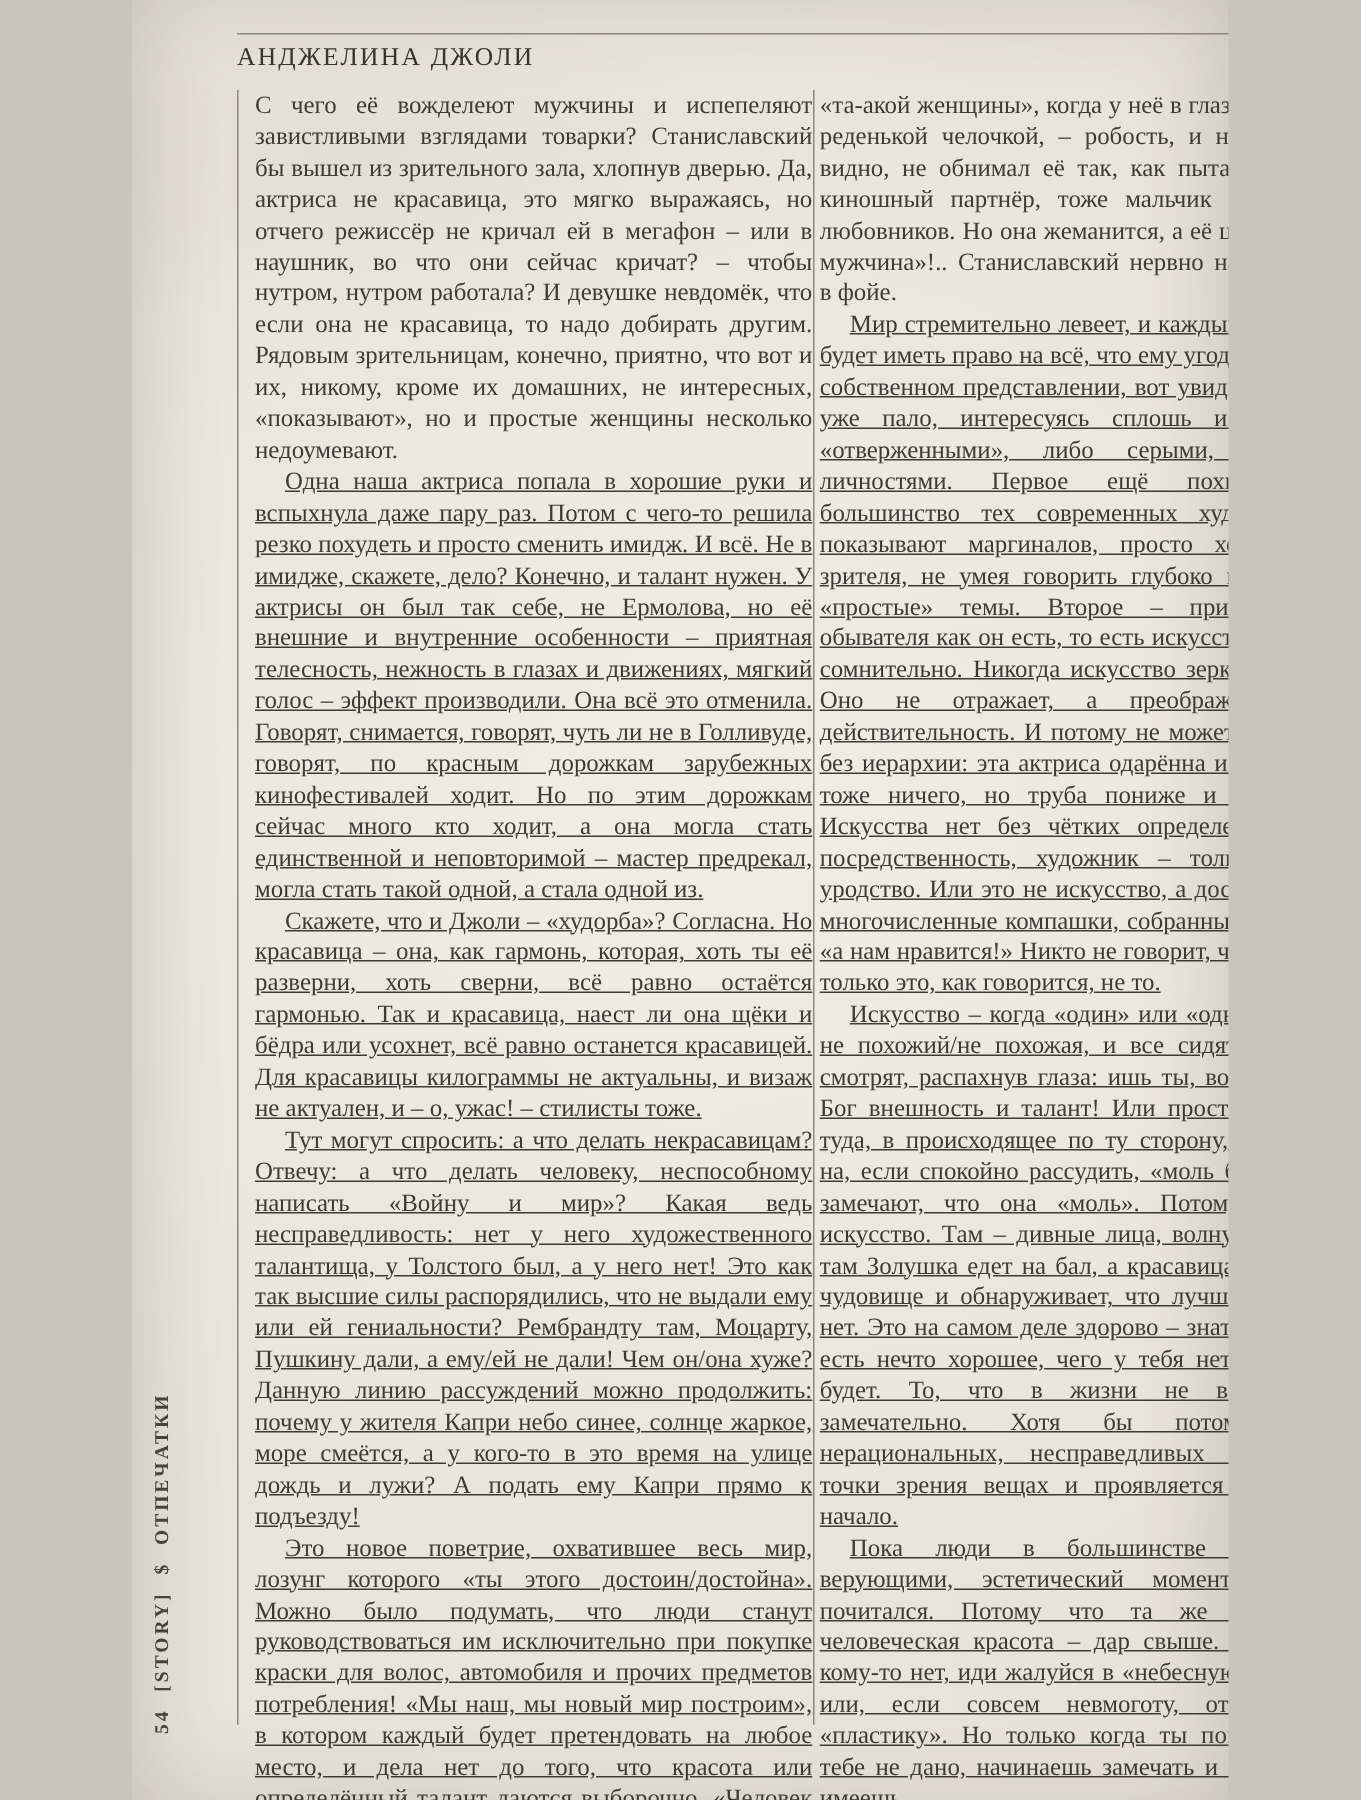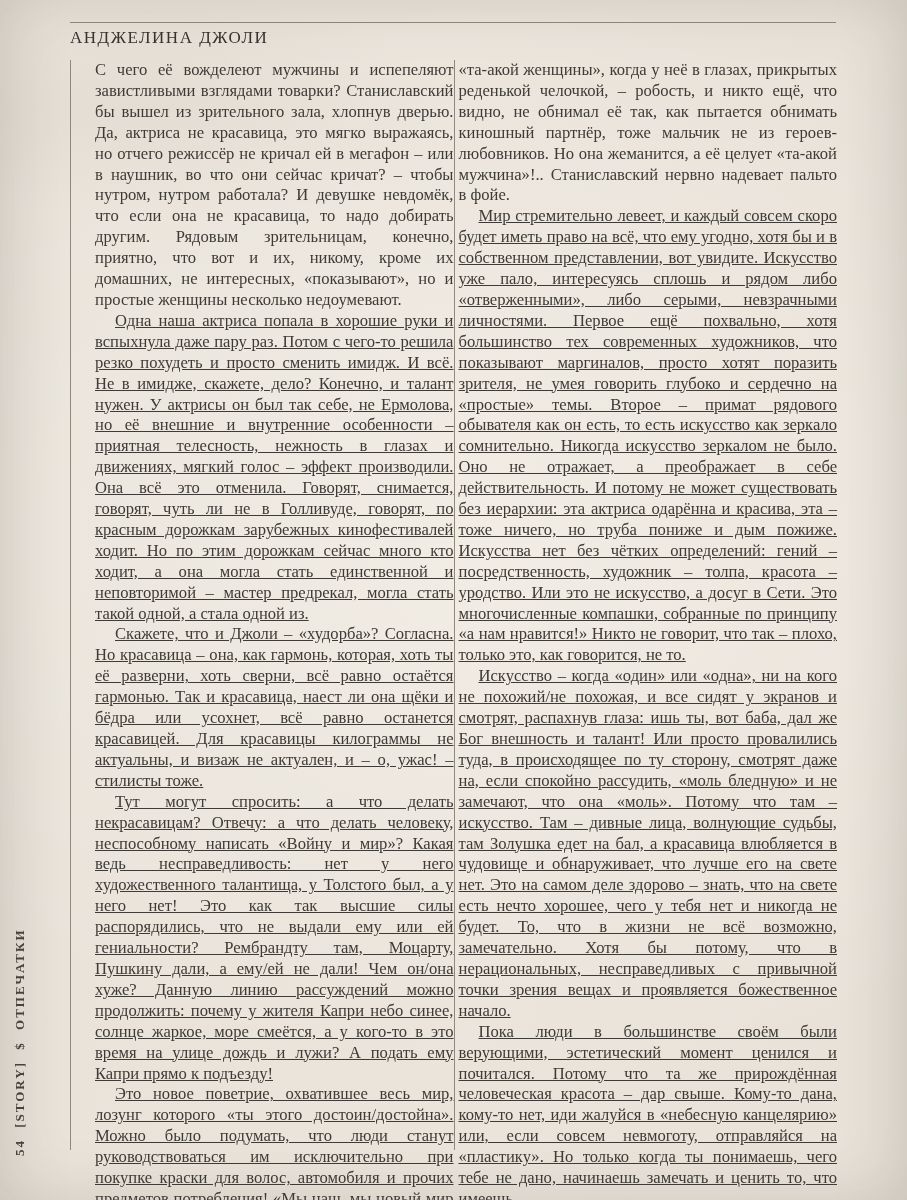--- a/index.html
+++ b/index.html
@@ -2,21 +2,21 @@
 <html lang="ru"><head>
 <meta charset="utf-8">
 <style>
   html, body {
     margin: 0;
     padding: 0;
     background: #c9c4bc;
   }
   .page {
     position: relative;
-    width: 907px;
+    width: 731px;
     height: 1200px;
     margin: 0 auto;
     background:
       radial-gradient(ellipse 420px 160px at 160px 110px, rgba(176,160,140,0.10), rgba(0,0,0,0) 70%),
       radial-gradient(ellipse 900px 700px at 55% 45%, rgba(255,252,246,0.35), rgba(0,0,0,0) 80%),
       linear-gradient(90deg, #e3ddd4 0%, #e9e3da 8%, #eae4db 50%, #e9e2d9 92%, #e2dcd3 100%);
     background-color: #e8e2d9;
     box-shadow: inset 0 0 60px rgba(90,78,64,0.18);
     overflow: hidden;
     font-family: "Liberation Serif", "DejaVu Serif", serif;
@@ -44,21 +44,21 @@
     left: 70px;
     top: 60px;
     width: 767px;
     height: 1090px;
     display: flex;
   }
   .col {
     box-sizing: border-box;
     width: 50%;
     border-left: 1px solid #8f887d;
-    padding-left: 24px;
+    padding-left: 11px;
     font-size: 16.6px;
     line-height: 20.9px;
     text-align: justify;
     hyphens: auto;
     -webkit-hyphens: auto;
   }
   .col.right { padding-left: 4px; }
   .col p { margin: 0; }
   .col p.indent { text-indent: 20px; text-decoration: underline; }
   .vertical-rubric {

